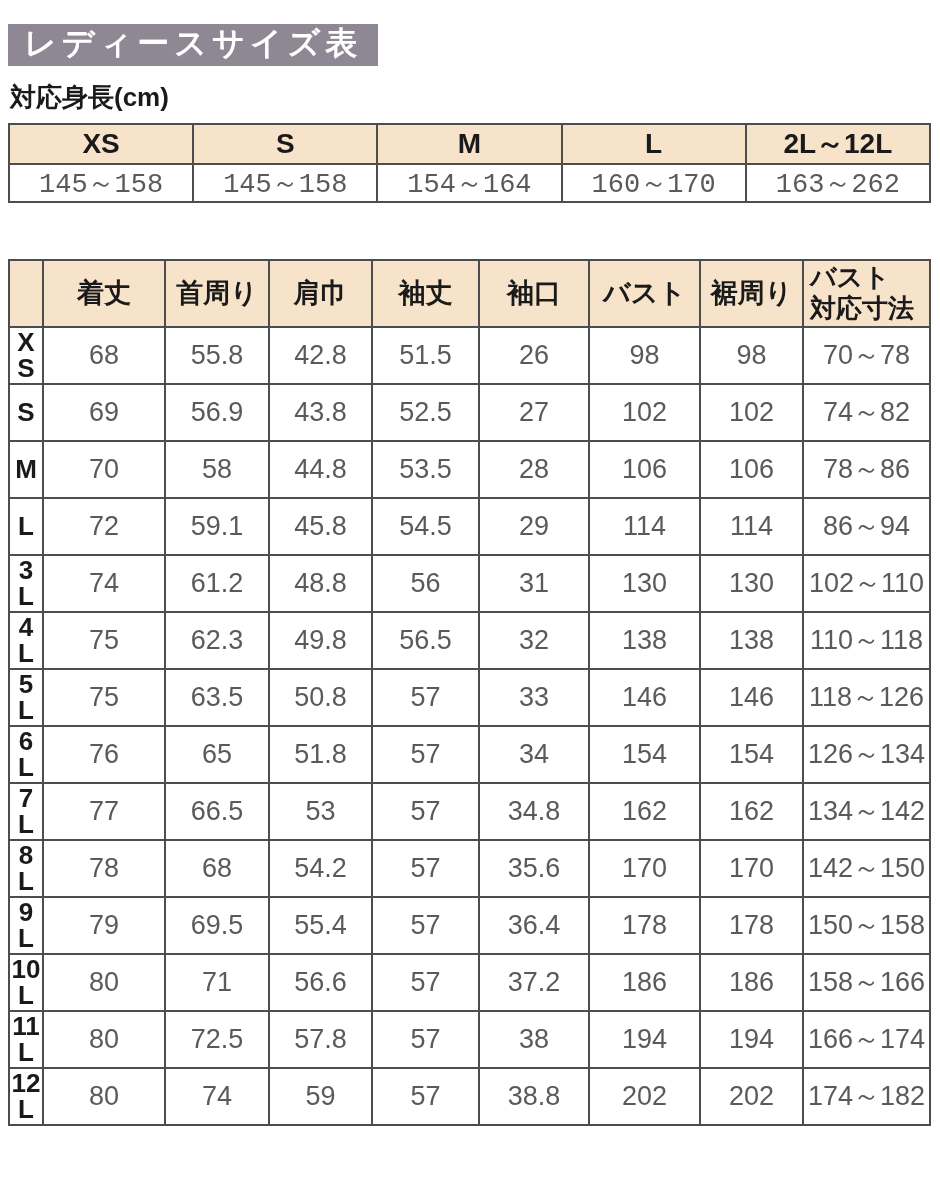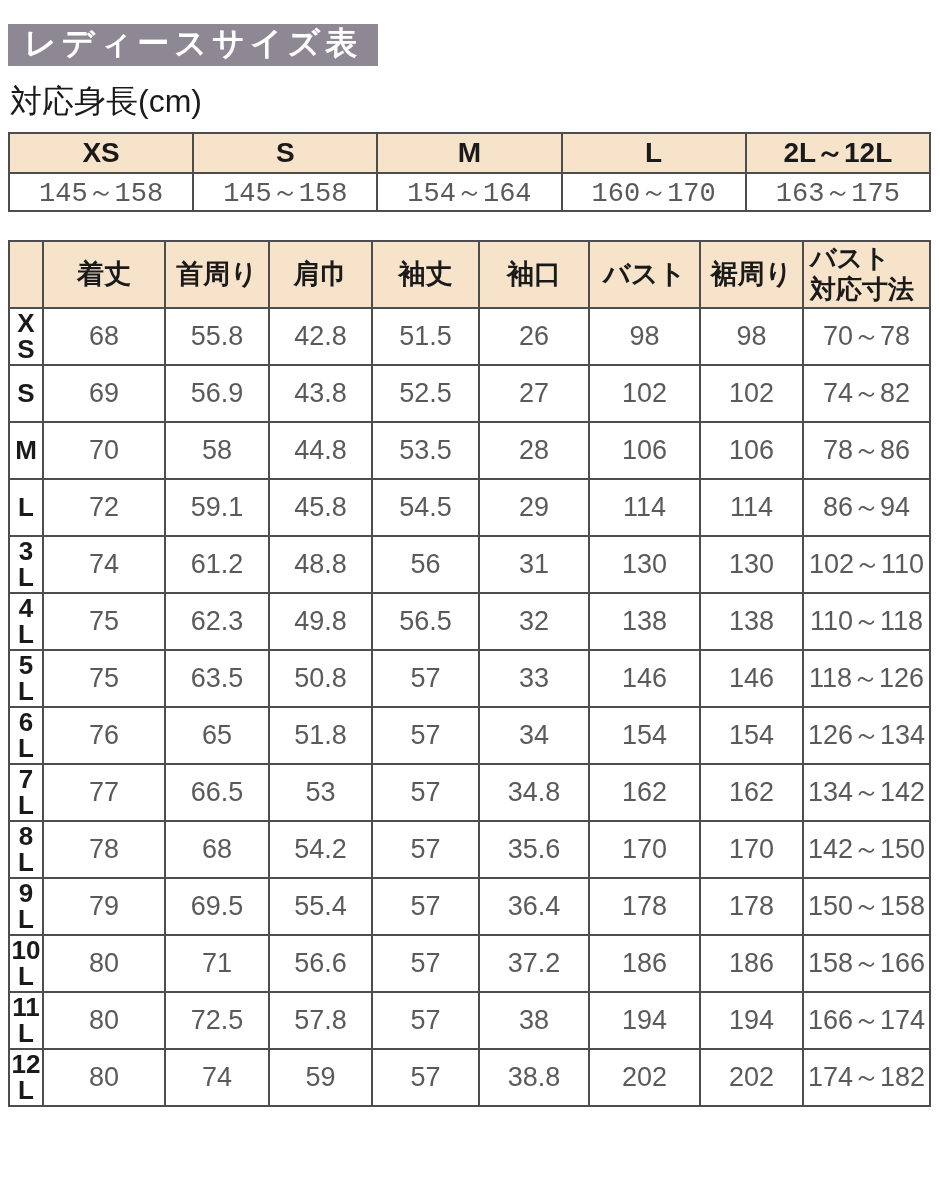--- a/index.html
+++ b/index.html
@@ -27,22 +27,22 @@
     background: var(--title-bg);
     color: var(--title-text);
     font-size: 32px;
     font-weight: bold;
     letter-spacing: 5px;
     padding: 3px 16px 5px 16px;
     line-height: 1.05;
     font-family: Liberation Serif, serif;
   }
   .subtitle {
-    font-size: 32px;
-    font-weight: normal;
+    font-size: 26px;
+    font-weight: bold;
     color: var(--header-text);
     margin: 14px 0 8px 2px;
   }
   table {
     border-collapse: collapse;
     table-layout: fixed;
   }
   th, td {
     border: 2px solid var(--border);
     text-align: center;
@@ -56,21 +56,21 @@
     font-weight: bold;
     height: 37px;
   }
   .height-table td {
     color: var(--data-text);
     font-size: 27px;
     height: 38px;
     background: #ffffff;
     font-family: Liberation Mono, monospace;
   }
-  .size-table { width: 921px; margin-top: 28px; }
+  .size-table { width: 921px; margin-top: 56px; }
   .size-table th.col-header {
     background: var(--header-bg);
     color: var(--header-text);
     font-size: 27px;
     font-weight: bold;
     height: 67px;
   }
   .size-table th.col-header.multi {
     white-space: pre-line;
     text-align: left;
@@ -120,21 +120,21 @@
           <th>L</th>
           <th>2L～12L</th>
         </tr>
     </thead>
     <tbody>
       <tr id="height-value-row">
           <td>145～158</td>
           <td>145～158</td>
           <td>154～164</td>
           <td>160～170</td>
-          <td>163～175</td>
+          <td>163～262</td>
         </tr>
     </tbody>
   </table>
 
   <table class="size-table">
     <colgroup id="size-colgroup">
         <col style="width: 34px;">
         <col style="width: 122px;">
         <col style="width: 104px;">
         <col style="width: 103px;">

